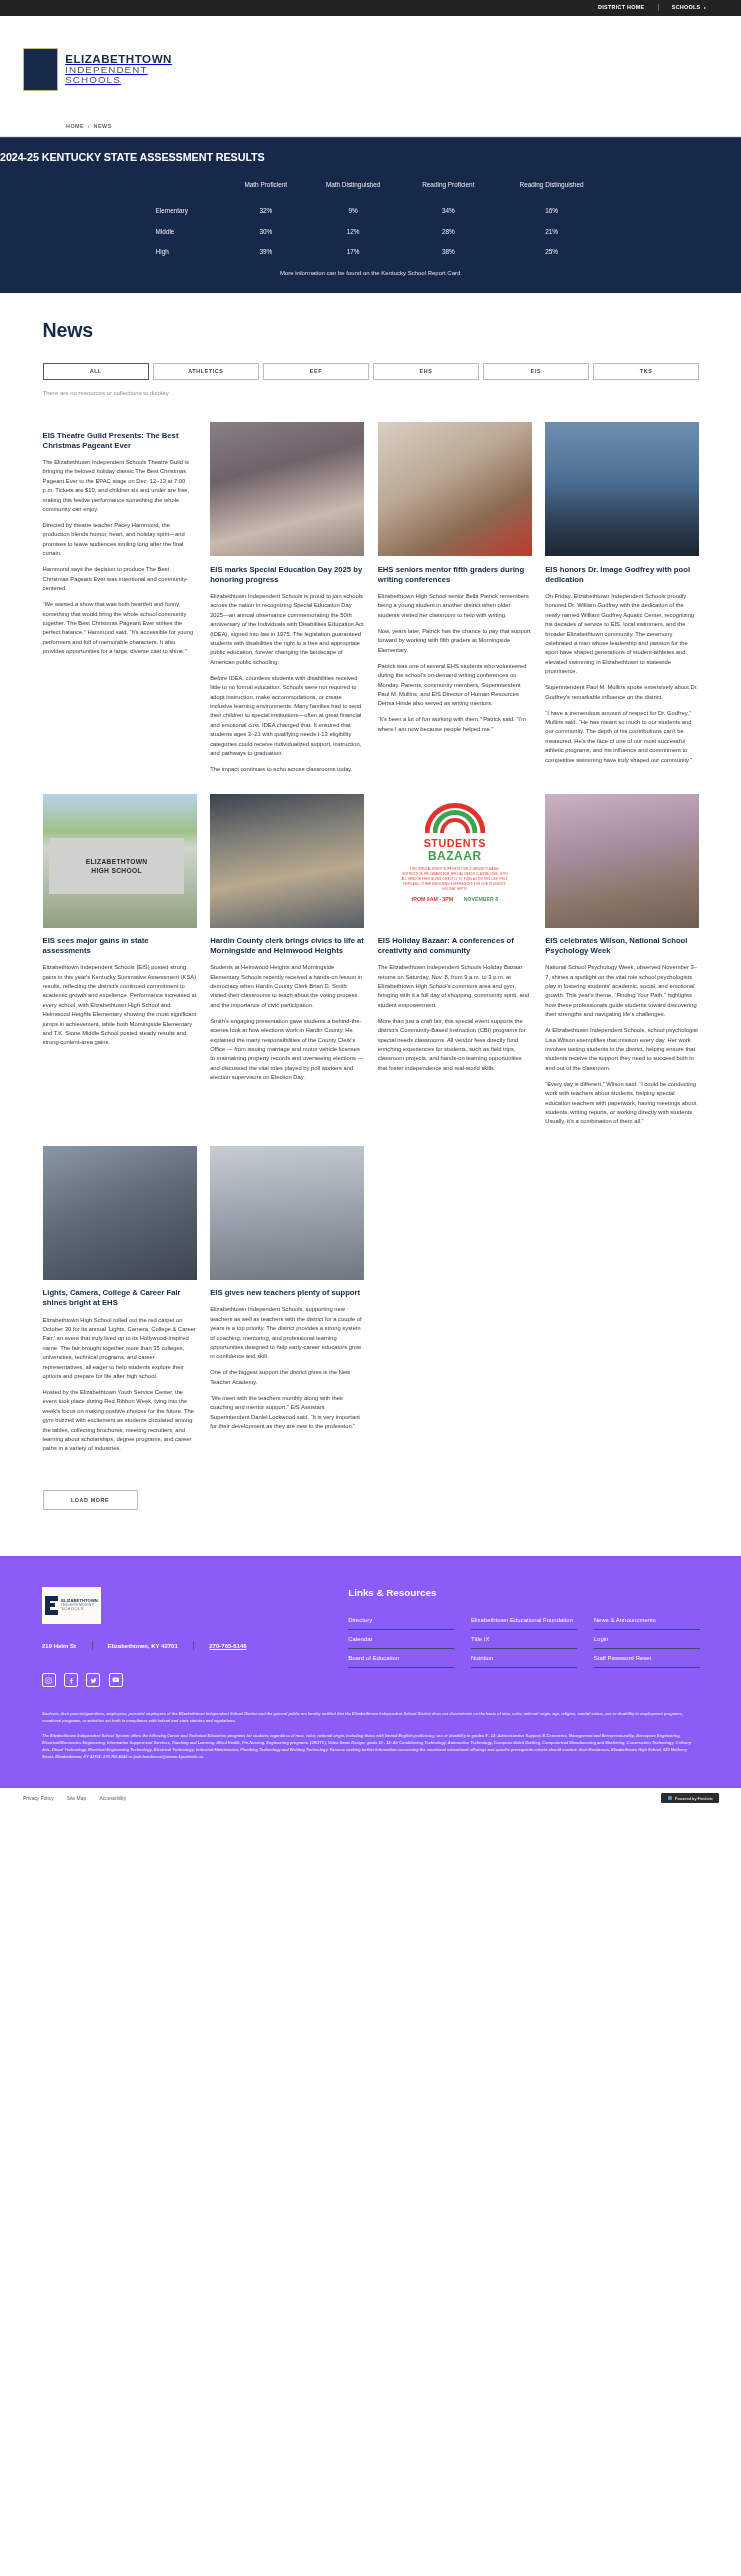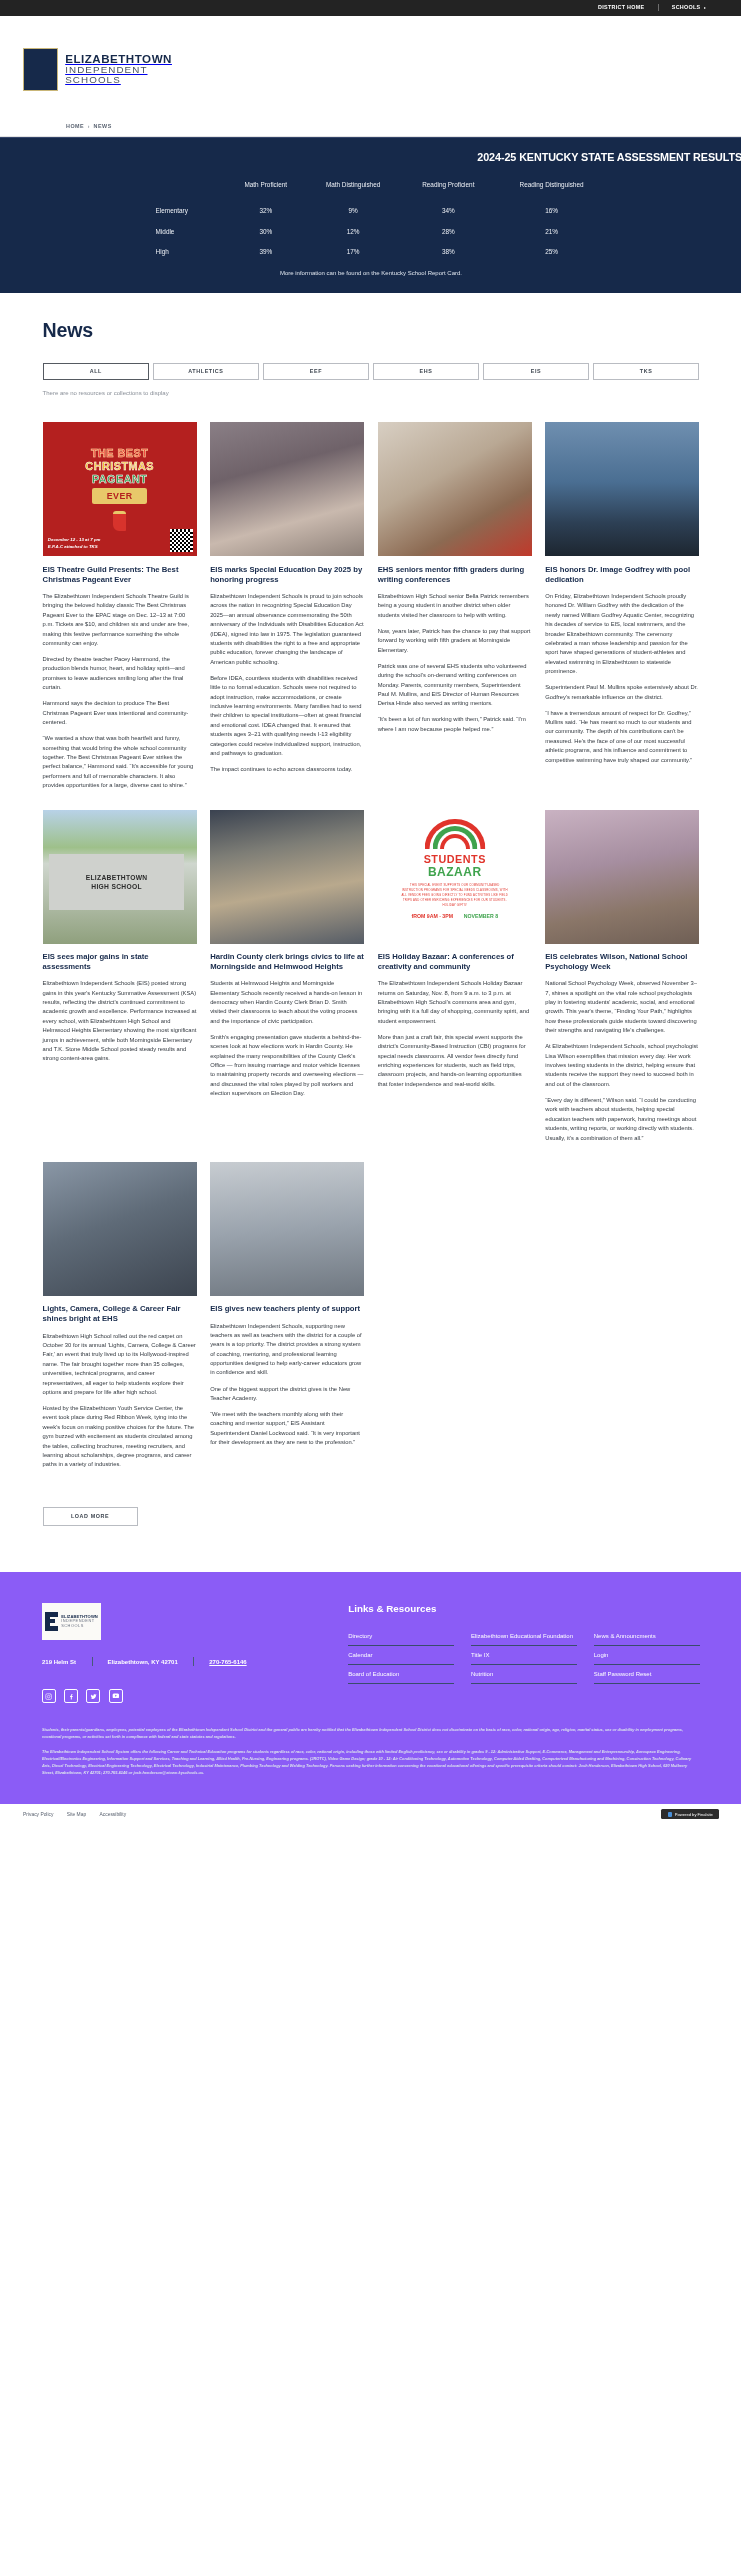--- a/index.html
+++ b/index.html
@@ -100,21 +100,21 @@
   .breadcrumb .sep { color: #8d94a0; font-size: 5.2px; }
 
   
   .assess-banner {
     background: #16294a;
     padding: 13.4px 0 17.5px 0;
     border-top: 1px solid #35456a;
   }
   .assess-title {
     color: #ffffff;
-    text-align: right;
+    text-align: left;
     font-size: 10.8px;
     font-weight: 800;
     letter-spacing: -0.1px;
     margin-bottom: 11.3px;
   }
   table.assess {
     margin: 0 auto;
     border-collapse: collapse;
     width: 474px;
   }
@@ -481,34 +481,20 @@
       <button class="tab">EHS</button>
       <button class="tab">EIS</button>
       <button class="tab">TKS</button>
     </div>
 
     <p class="empty-note">There are no resources or collections to display</p>
 
     <div class="news-grid">
 
       <article class="card">
-        <div class="card-img">
-          <div class="art art-xmas">
-            <div class="t1">THE BEST</div>
-            <div class="t2">CHRISTMAS</div>
-            <div class="t3">PAGEANT</div>
-            <div class="ribbon">EVER</div>
-            <div class="stocking"></div>
-            <div class="datelines">
-              <div>December 12 - 13 at 7 pm</div>
-              <div>E.P.A.C attached to TKS</div>
-            </div>
-            <div class="qr"></div>
-          </div>
-        </div>
         <h3 class="card-title">EIS Theatre Guild Presents: The Best Christmas Pageant Ever</h3>
         <div class="card-body">
           <p>The Elizabethtown Independent Schools Theatre Guild is bringing the beloved holiday classic The Best Christmas Pageant Ever to the EPAC stage on Dec. 12–13 at 7:00 p.m. Tickets are $10, and children six and under are free, making this festive performance something the whole community can enjoy.</p>
           <p>Directed by theatre teacher Pacey Hammond, the production blends humor, heart, and holiday spirit—and promises to leave audiences smiling long after the final curtain.</p>
           <p>Hammond says the decision to produce The Best Christmas Pageant Ever was intentional and community-centered.</p>
           <p>“We wanted a show that was both heartfelt and funny, something that would bring the whole school community together. The Best Christmas Pageant Ever strikes the perfect balance,” Hammond said. “It's accessible for young performers and full of memorable characters. It also provides opportunities for a large, diverse cast to shine.”</p>
         </div>
       </article>
 
       <article class="card">

